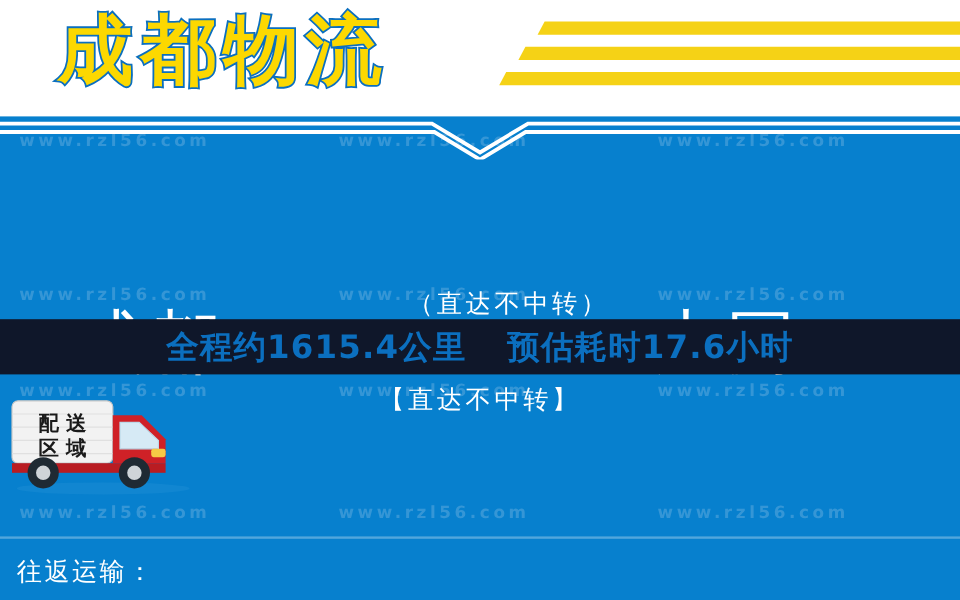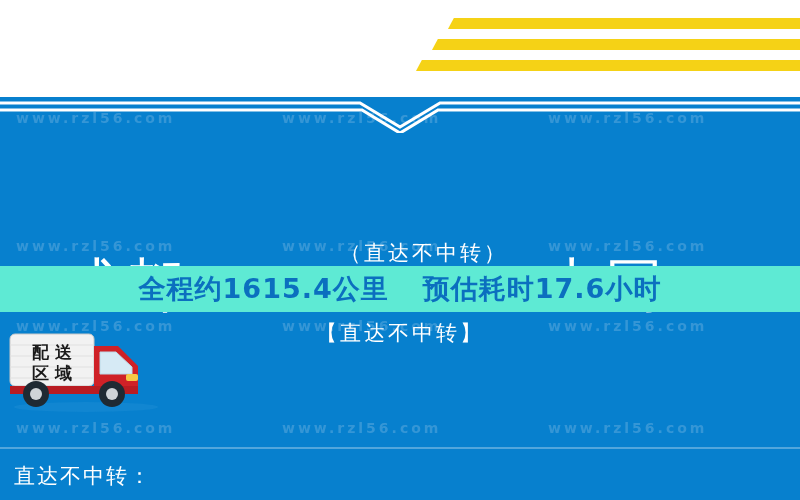--- a/index.html
+++ b/index.html
@@ -71,21 +71,21 @@
     position:absolute;left:0;top:222px;width:800px;text-align:center;
     font-size:21px;color:#ffffff;letter-spacing:3px;z-index:5;
     font-family:"DejaVu Sans","Liberation Sans",sans-serif;
   }
   .biarrow{position:absolute;left:276px;top:176px;width:250px;height:42px;z-index:5;}
   .biarrow svg{display:block;}
 
   
   .band{
     position:absolute;left:0;top:266px;width:800px;height:46px;
-    background:#5eead4;z-index:6;
+    background:#0f172a;z-index:6;
     display:flex;align-items:center;justify-content:center;gap:34px;
     overflow:hidden;
   }
   .band-txt{
     font-family:"DejaVu Sans","Liberation Sans",sans-serif;
     font-size:27px;font-weight:700;color:#0b6fbf;letter-spacing:1px;
     white-space:nowrap;position:relative;z-index:2;
   }
 
   
@@ -132,20 +132,21 @@
     <div class="wm" style="left:16px;top:318px;">www.rzl56.com</div>
     <div class="wm" style="left:282px;top:318px;">www.rzl56.com</div>
     <div class="wm" style="left:548px;top:318px;">www.rzl56.com</div>
 
     <div class="wm" style="left:16px;top:420px;">www.rzl56.com</div>
     <div class="wm" style="left:282px;top:420px;">www.rzl56.com</div>
     <div class="wm" style="left:548px;top:420px;">www.rzl56.com</div>
   </div>
 
   <div class="header">
+    <div class="brand">成都物流</div>
     <div class="stripes">
       <div class="stripe s1"></div>
       <div class="stripe s2"></div>
       <div class="stripe s3"></div>
     </div>
   </div>
 
   <div class="blue-main">
 
     <div class="hairlines">
@@ -201,16 +202,16 @@
         <text x="46" y="30" text-anchor="middle" font-family="DejaVu Sans, Liberation Sans, sans-serif" font-size="17" font-weight="700" fill="#1a1a1a">配 送</text>
         <text x="46" y="51" text-anchor="middle" font-family="DejaVu Sans, Liberation Sans, sans-serif" font-size="17" font-weight="700" fill="#1a1a1a">区 域</text>
       </svg>
     </div>
 
   </div>
 
   <div class="foot-rule"></div>
 
   <div class="footer">
-    <span class="foot-label">直达不中转：</span>
+    <span class="foot-label">往返运输：</span>
   </div>
 
 </div>
 
 </body></html>

